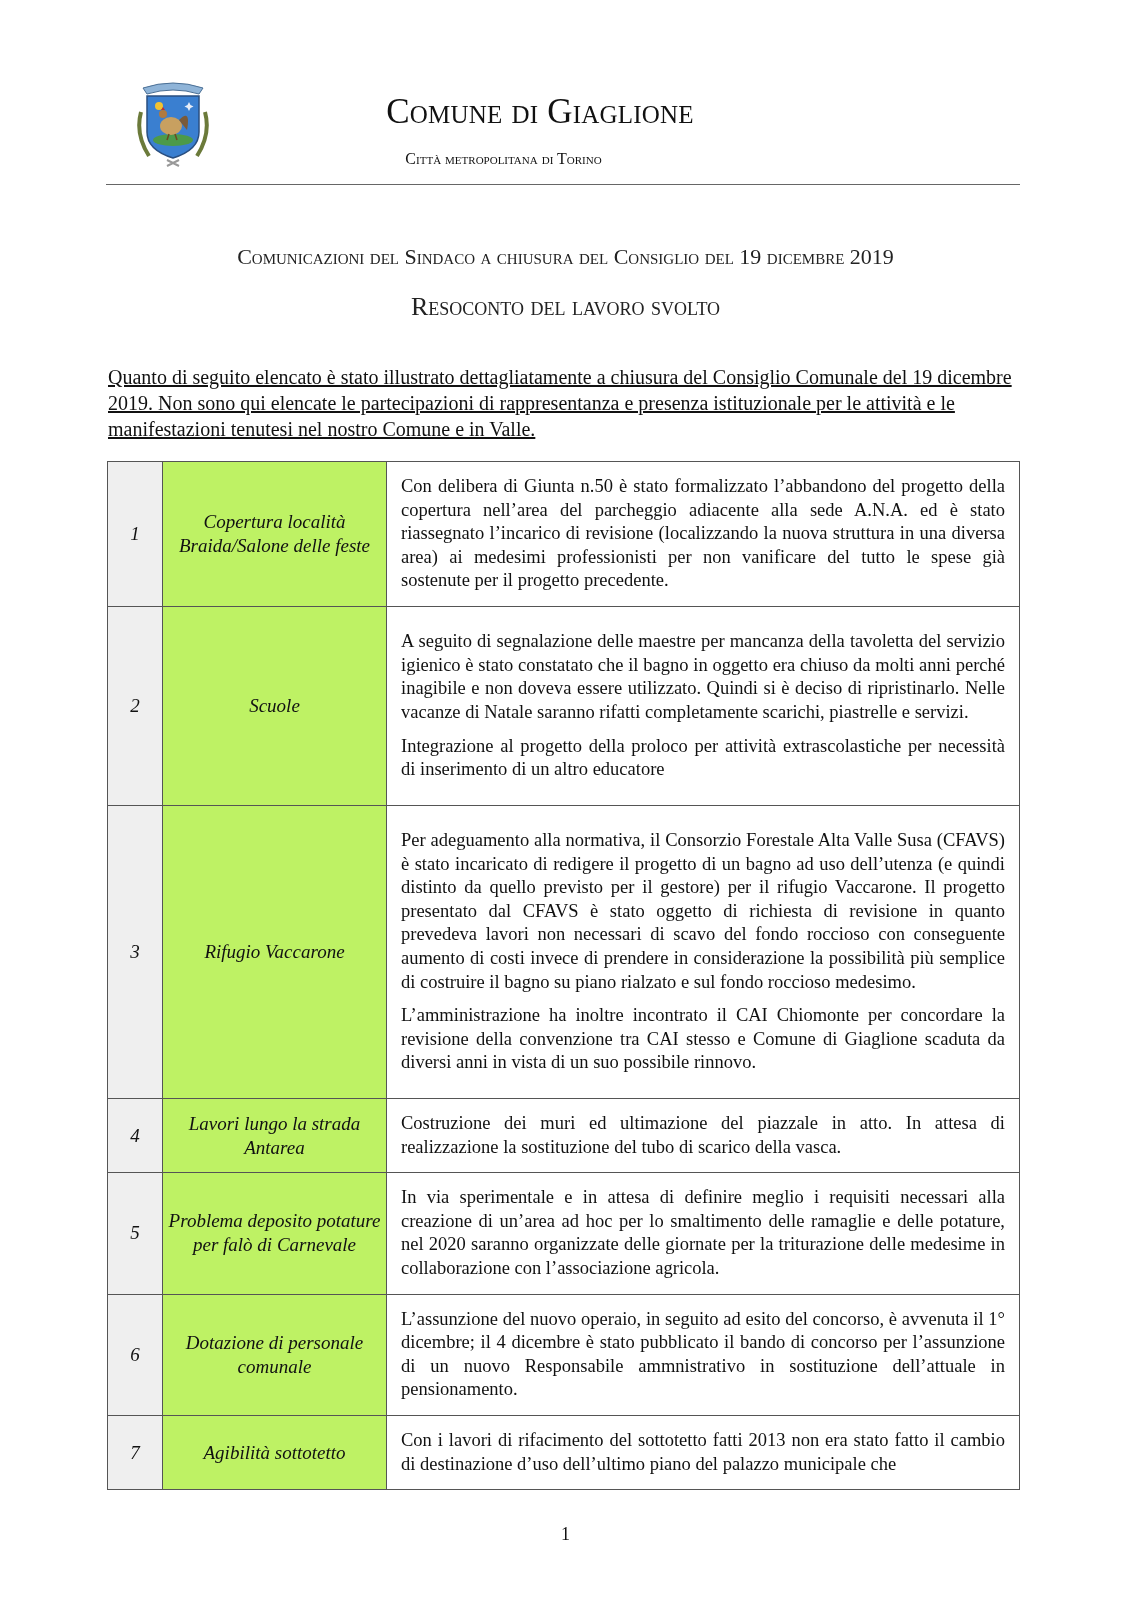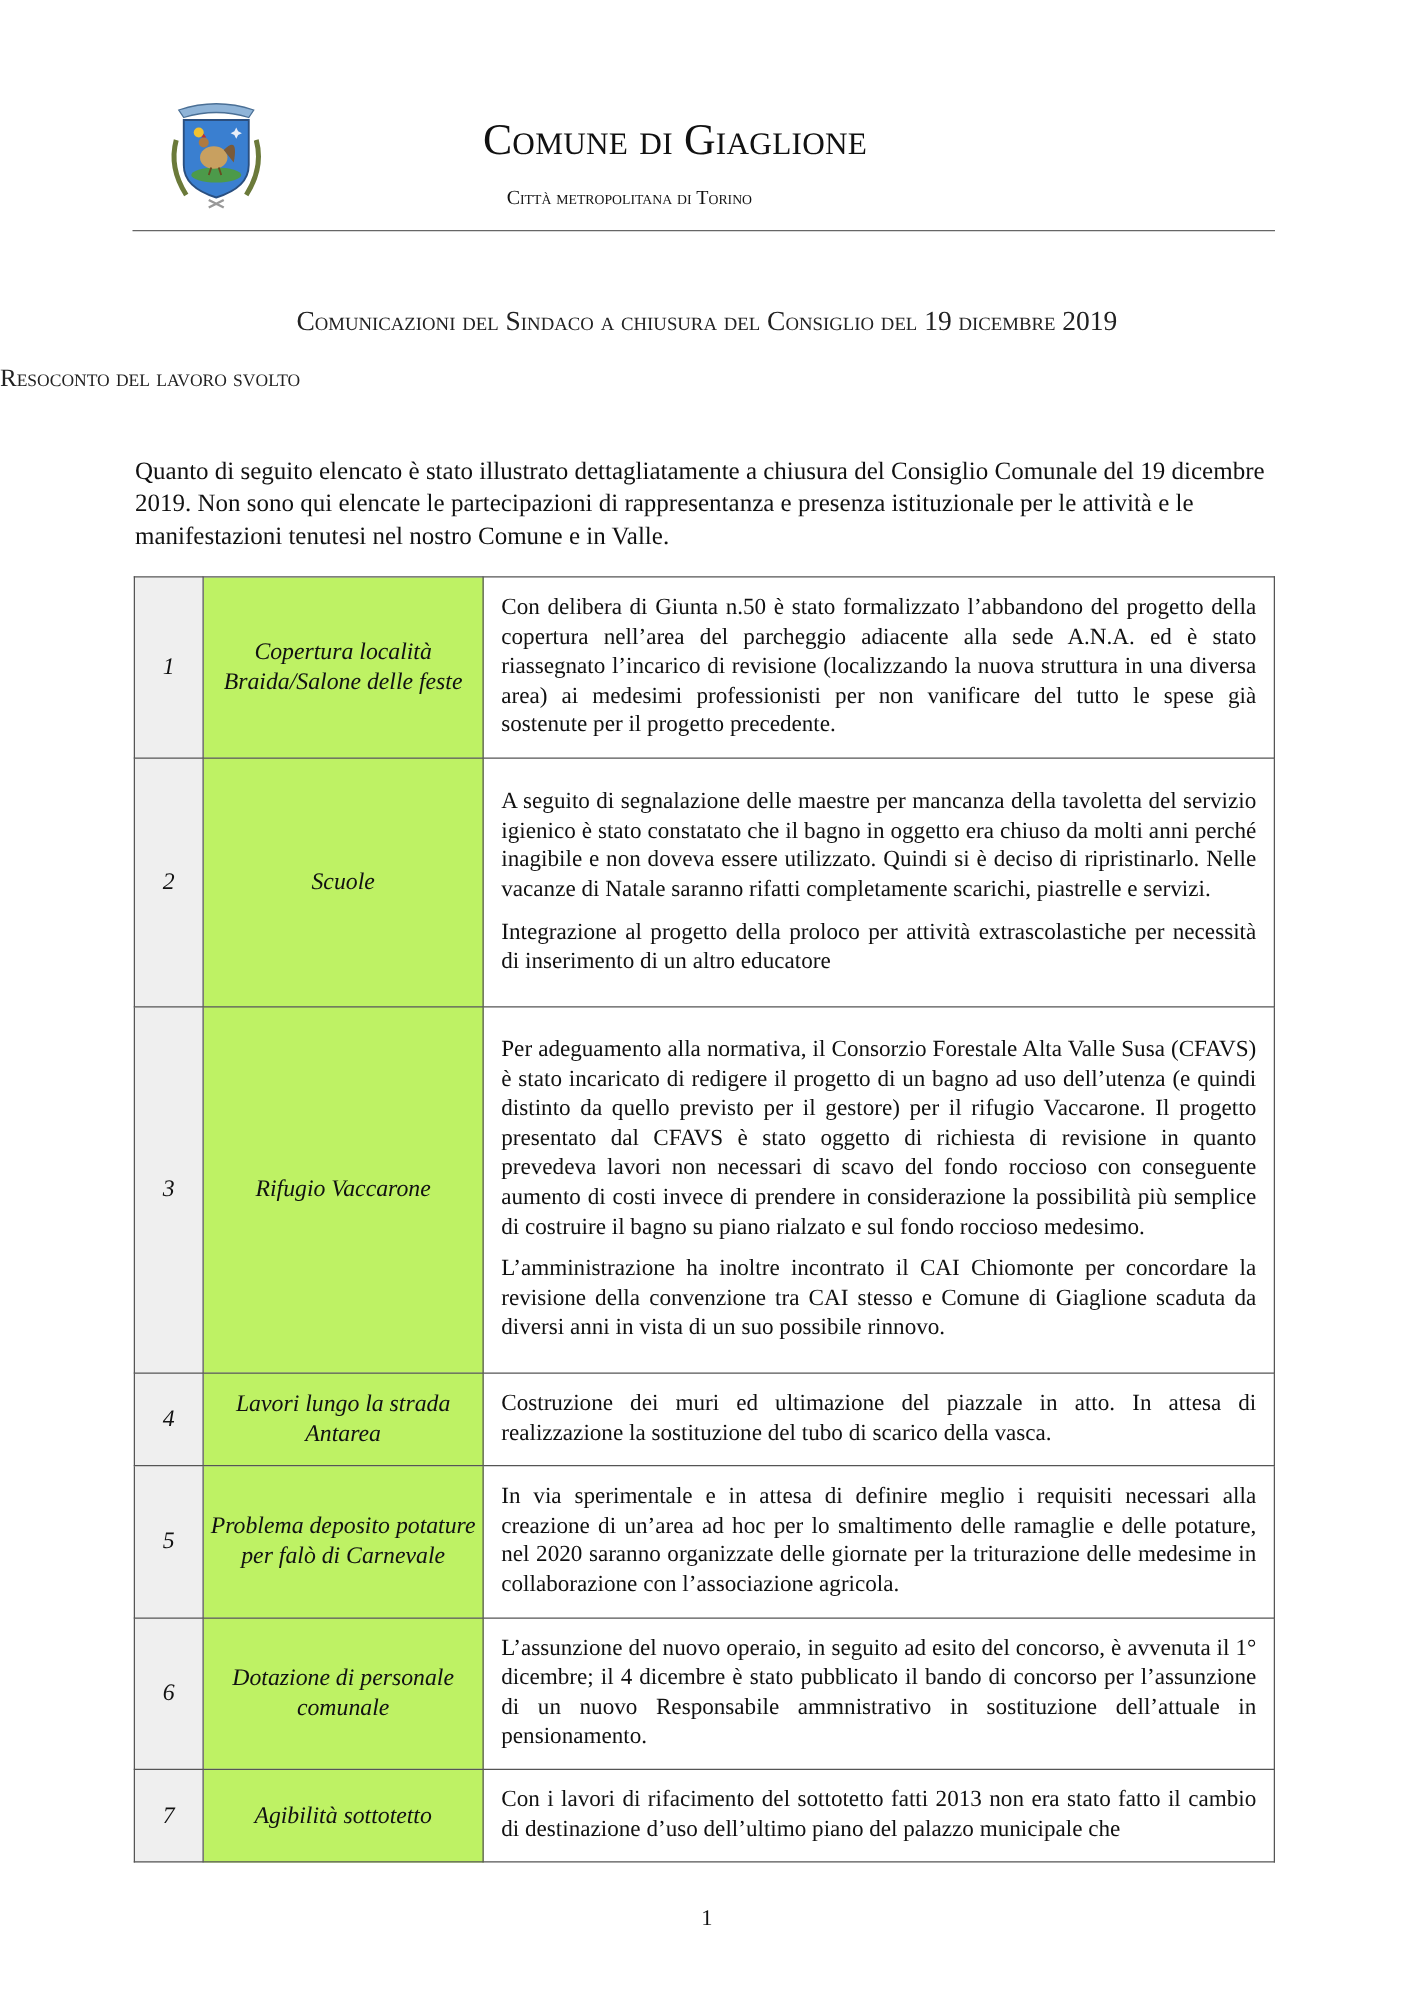--- a/index.html
+++ b/index.html
@@ -10,25 +10,25 @@
 
   .hdr-title { position: absolute; left: 0; width: 1040px; top: 92px; text-align: center;
                font-size: 35px; font-variant: small-caps; letter-spacing: 0.2px; padding-left: 40px; box-sizing: border-box; }
   .hdr-sub { position: absolute; left: 0; width: 907px; top: 150px; text-align: center;
              font-size: 16px; font-variant: small-caps; padding-left: 100px; box-sizing: border-box; }
   .hdr-rule { position: absolute; left: 106px; top: 184px; width: 914px; height: 0;
               border-top: 1.5px solid #666; }
 
   .doc-title { position: absolute; left: 0; width: 1131px; top: 244px; text-align: center;
                font-size: 22px; font-variant: small-caps; color: #222; }
-  .doc-sub { position: absolute; left: 0; width: 1131px; top: 292px; 
-             font-size: 20px; font-variant: small-caps; color: #222; }
+  .doc-sub { position: absolute; left: 0; width: 1131px; top: 292px; text-align: center;
+             font-size: 26px; font-variant: small-caps; color: #222; }
 
   .intro { position: absolute; left: 108px; top: 364px; width: 912px;
-           font-size: 20px; line-height: 26px; text-align: left; }
+           font-size: 20px; line-height: 26px; text-align: left; text-decoration: underline; }
 
   table.items { position: absolute; left: 107px; top: 461px; width: 913px;
                 border-collapse: collapse; table-layout: fixed; }
   table.items td { border: 1.5px solid #555; vertical-align: middle; }
   td.num { width: 52px; background: #efefef; text-align: center; font-style: italic; font-size: 19px; }
   td.topic { width: 215px; background: #bef264; text-align: center; font-style: italic;
              font-size: 19px; line-height: 24px; padding: 0 4px; }
   td.desc { padding: 9px 10px 9px 10px; font-size: 18.5px; line-height: 23.6px; text-align: justify; }
   td.desc p { margin: 4px; }
   td.desc p + p { margin-top: 10px; }

